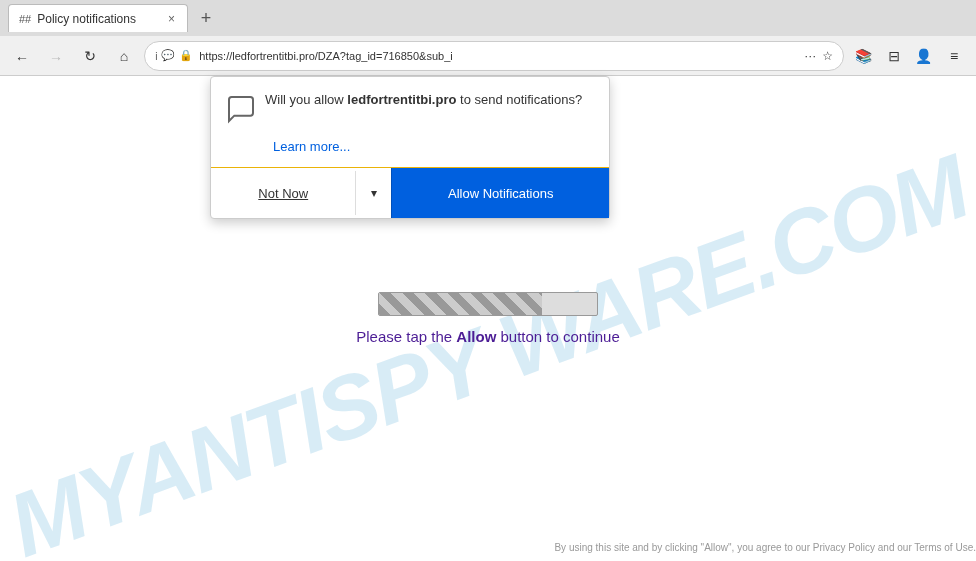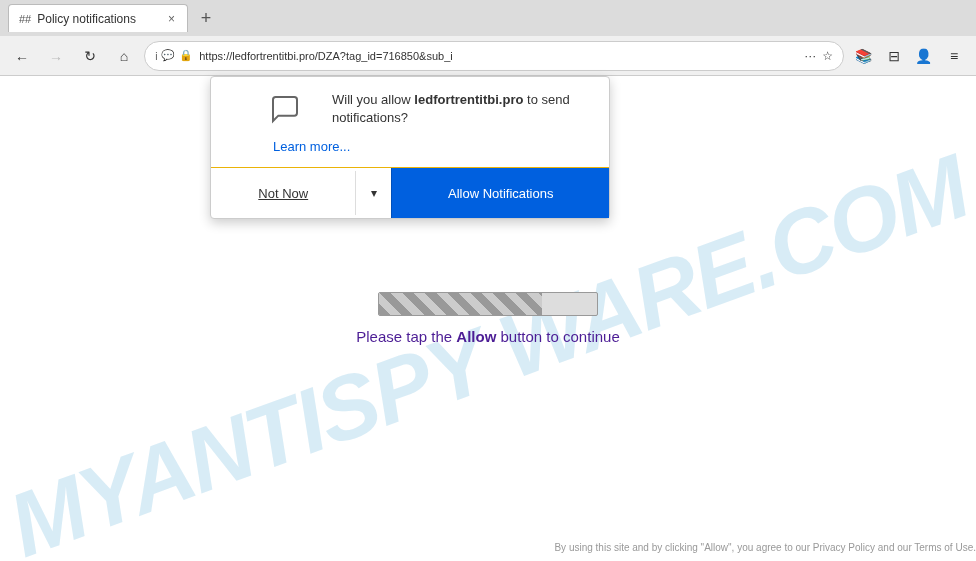--- a/index.html
+++ b/index.html
@@ -130,22 +130,21 @@
       background: #fff;
       border: 1px solid #ccc;
       border-radius: 4px;
       box-shadow: 0 4px 12px rgba(0,0,0,0.2);
       z-index: 100;
     }
     .popup-header {
       display: flex;
       align-items: flex-start;
       padding: 14px 2px 8px 14px;
-      gap: 27px;
-      margin-left: 44px;
+      gap: 4px;
     }
     .popup-icon {
       width: 36px;
       height: 36px;
       flex-shrink: 0;
       color: #666;
       margin-top: 2px;
     }
     .popup-text {
       font-size: 13px;

